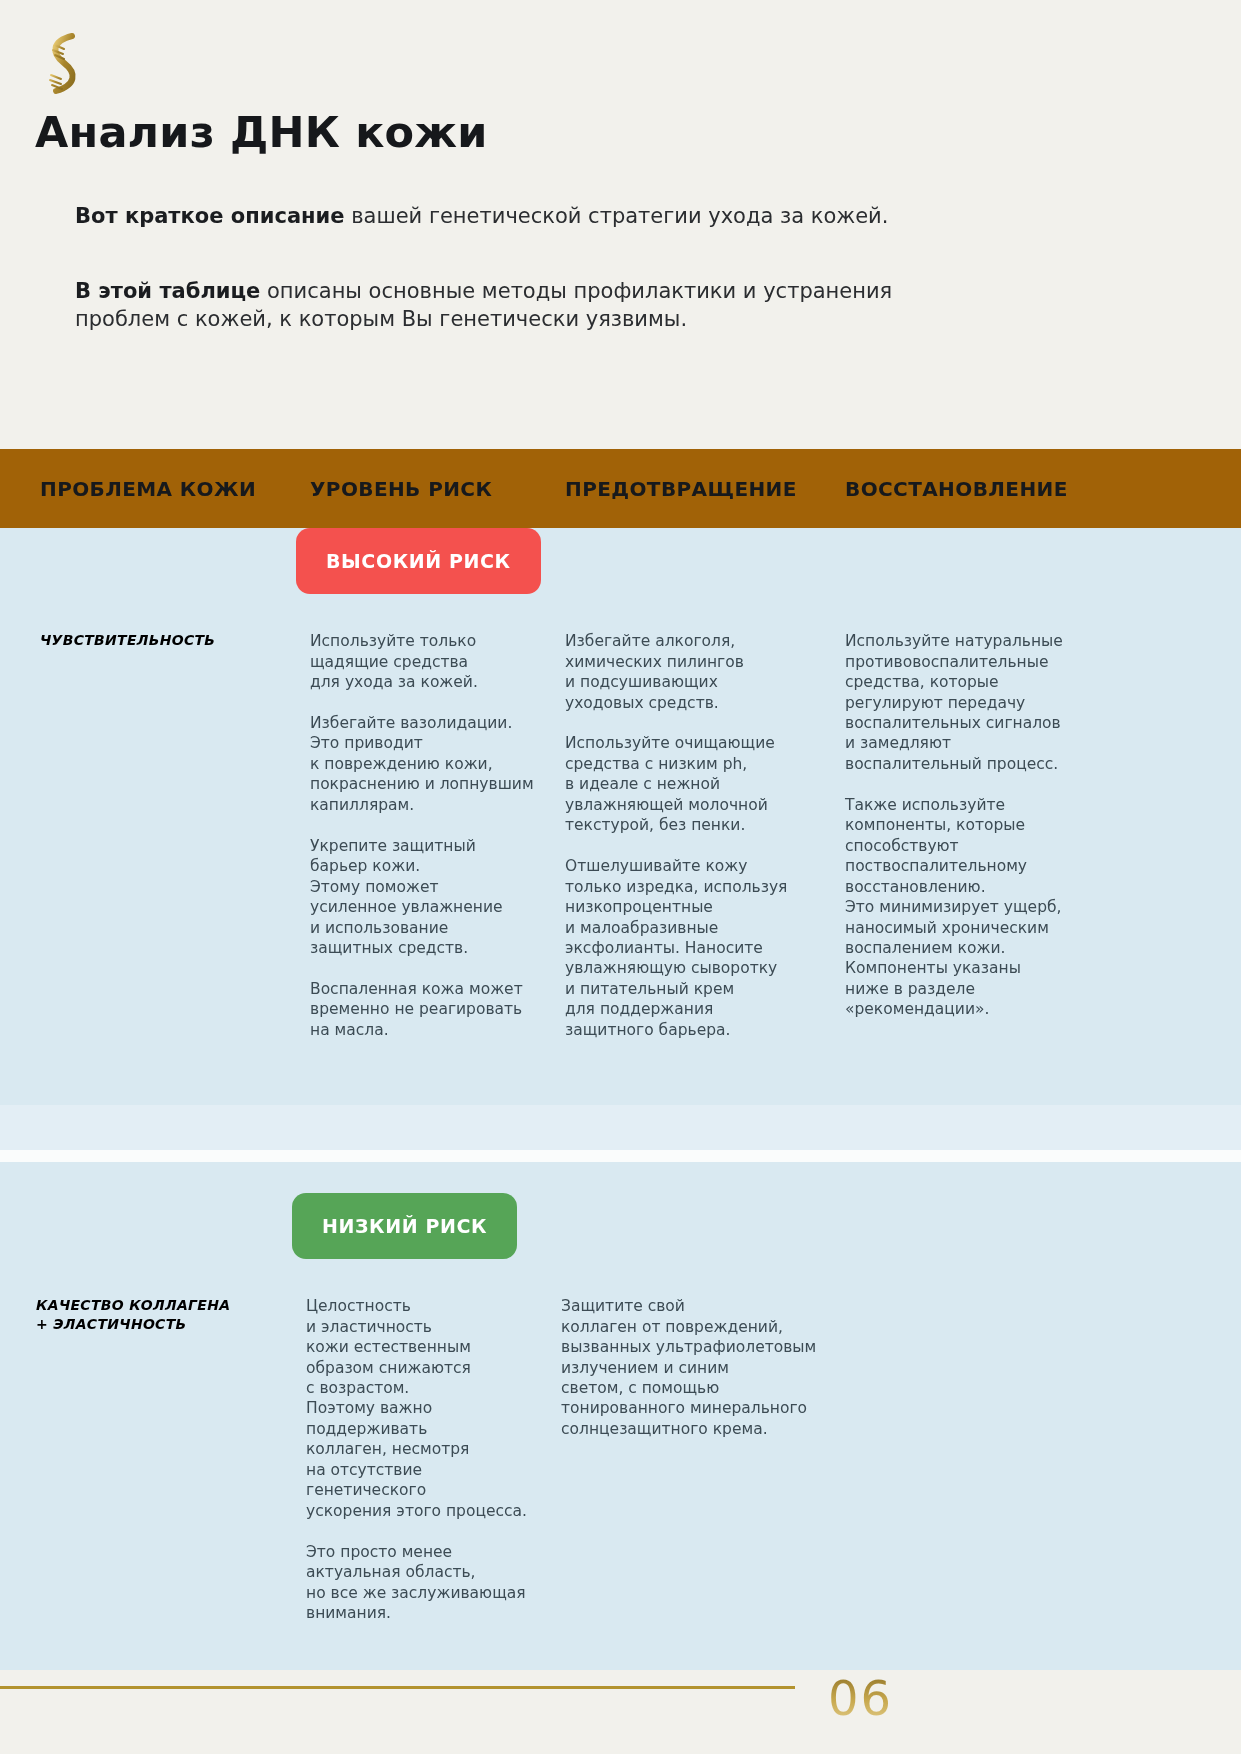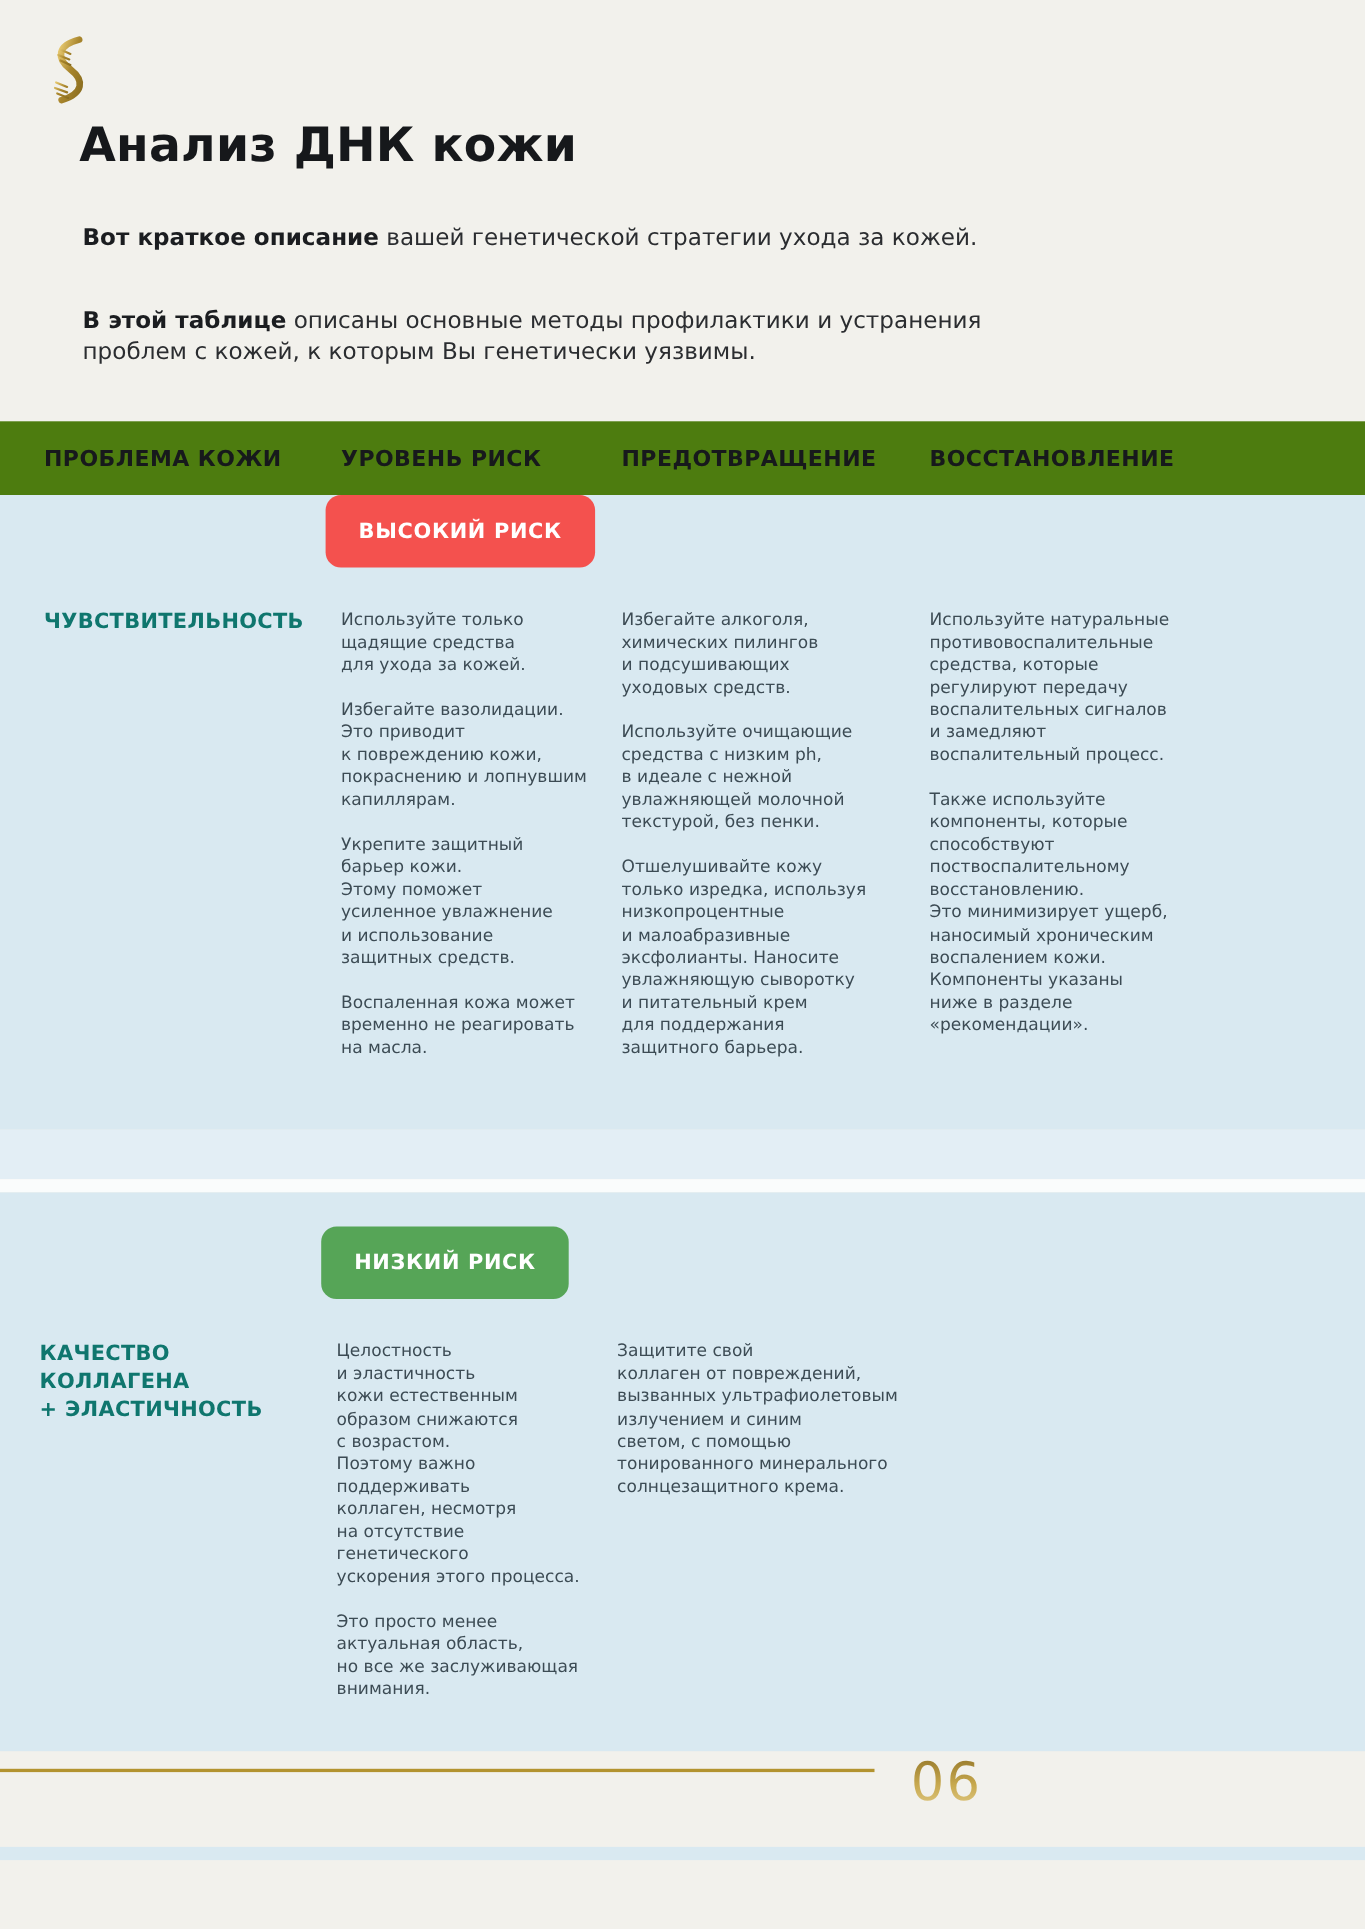--- a/index.html
+++ b/index.html
@@ -8,21 +8,21 @@
     position: relative;
     width: 1241px;
     height: 1754px;
     margin: 0 auto;
     background: #f2f1ec;
     overflow: hidden;
     color: #1d1d1f;
   }
   .logo { margin: 32px 0 0 42px; width: 44px; height: 64px; }
   .title {
-    margin: 8px 0 0 72px;
+    margin: 8px 0 0 35px;
     font-size: 43px;
     line-height: 1.12;
     font-weight: 800;
     letter-spacing: 0.2px;
     color: #16181b;
   }
   .subtitle {
     margin: 16px 0 0 75px;
     font-size: 26px;
     line-height: 1.15;
@@ -33,24 +33,24 @@
   .intro + .intro { }
   .intro b { font-weight: 700; color: #1b1d20; }
 
   .grid {
     display: grid;
     grid-template-columns: 270px 255px 280px 1fr;
     padding-left: 40px;
     padding-right: 120px;
   }
   .thead {
-    margin-top: 50px;
-    height: 67px;
+    margin-top: 116px;
+    height: 79px;
     align-items: center;
-    background: #4d7c0f;
+    background: #a16207;
   }
   .th {
     font-size: 20px;
     font-weight: 700;
     letter-spacing: 0.4px;
     color: #17191c;
   }
 
   .section {
     background: #d9e9f1;
@@ -72,27 +72,28 @@
     font-weight: 700;
     letter-spacing: 0.6px;
     color: #ffffff;
   }
   .problem-cell    { grid-column: 1; grid-row: 2; }
   .risk-cell       { grid-column: 2; grid-row: 2; }
   .prevention-cell { grid-column: 3; grid-row: 2; }
   .recovery-cell   { grid-column: 4; grid-row: 2; }
 
   .problem {
-    font-size: 19px;
+    font-size: 14px;
     font-weight: 700;
     letter-spacing: 0.3px;
     line-height: 1.35;
-    color: #0f766e;
+    color: #000000;
     white-space: pre-line;
     padding-right: 14px;
+    font-style: italic;
   }
   .cell-text {
     font-size: 15.5px;
     line-height: 1.32;
     color: #3c4b54;
     white-space: pre-line;
     padding-right: 16px;
   }
 
   .strip { height: 45px; background: #e3eef5; }

